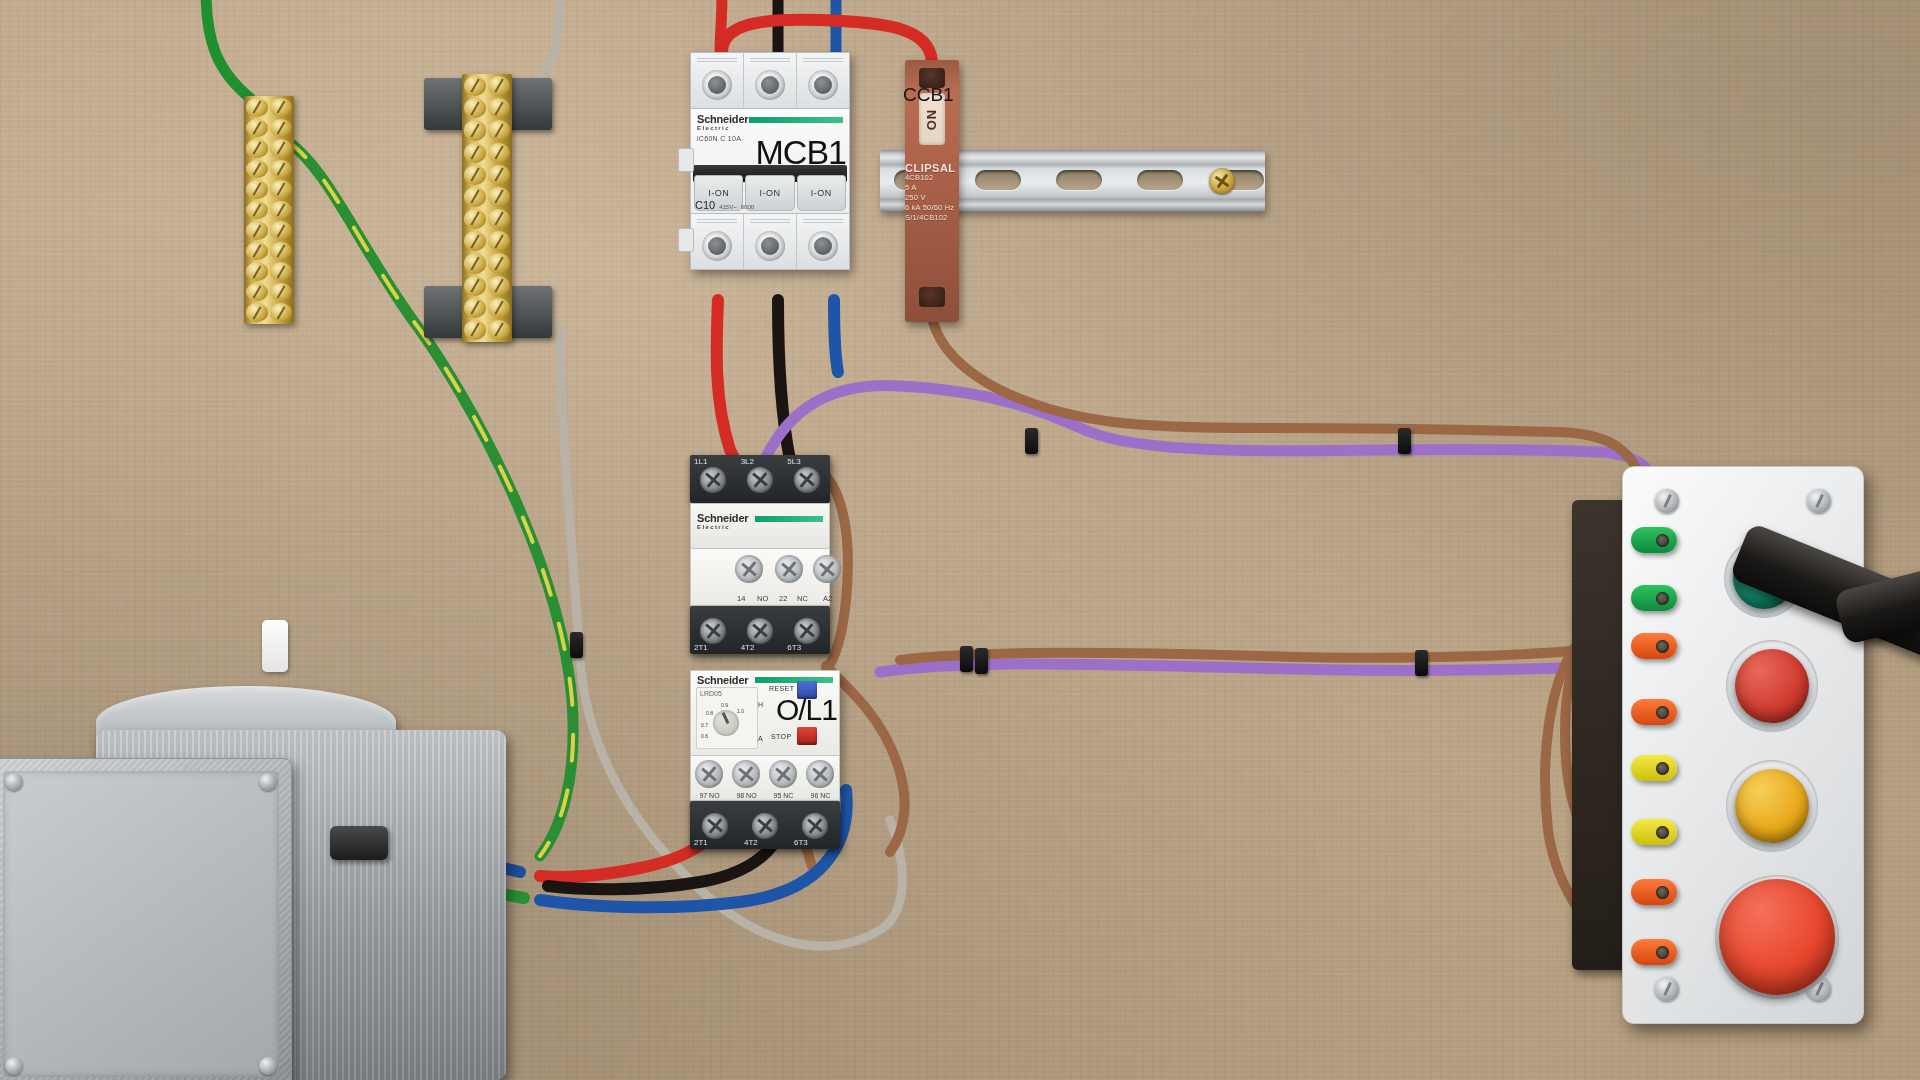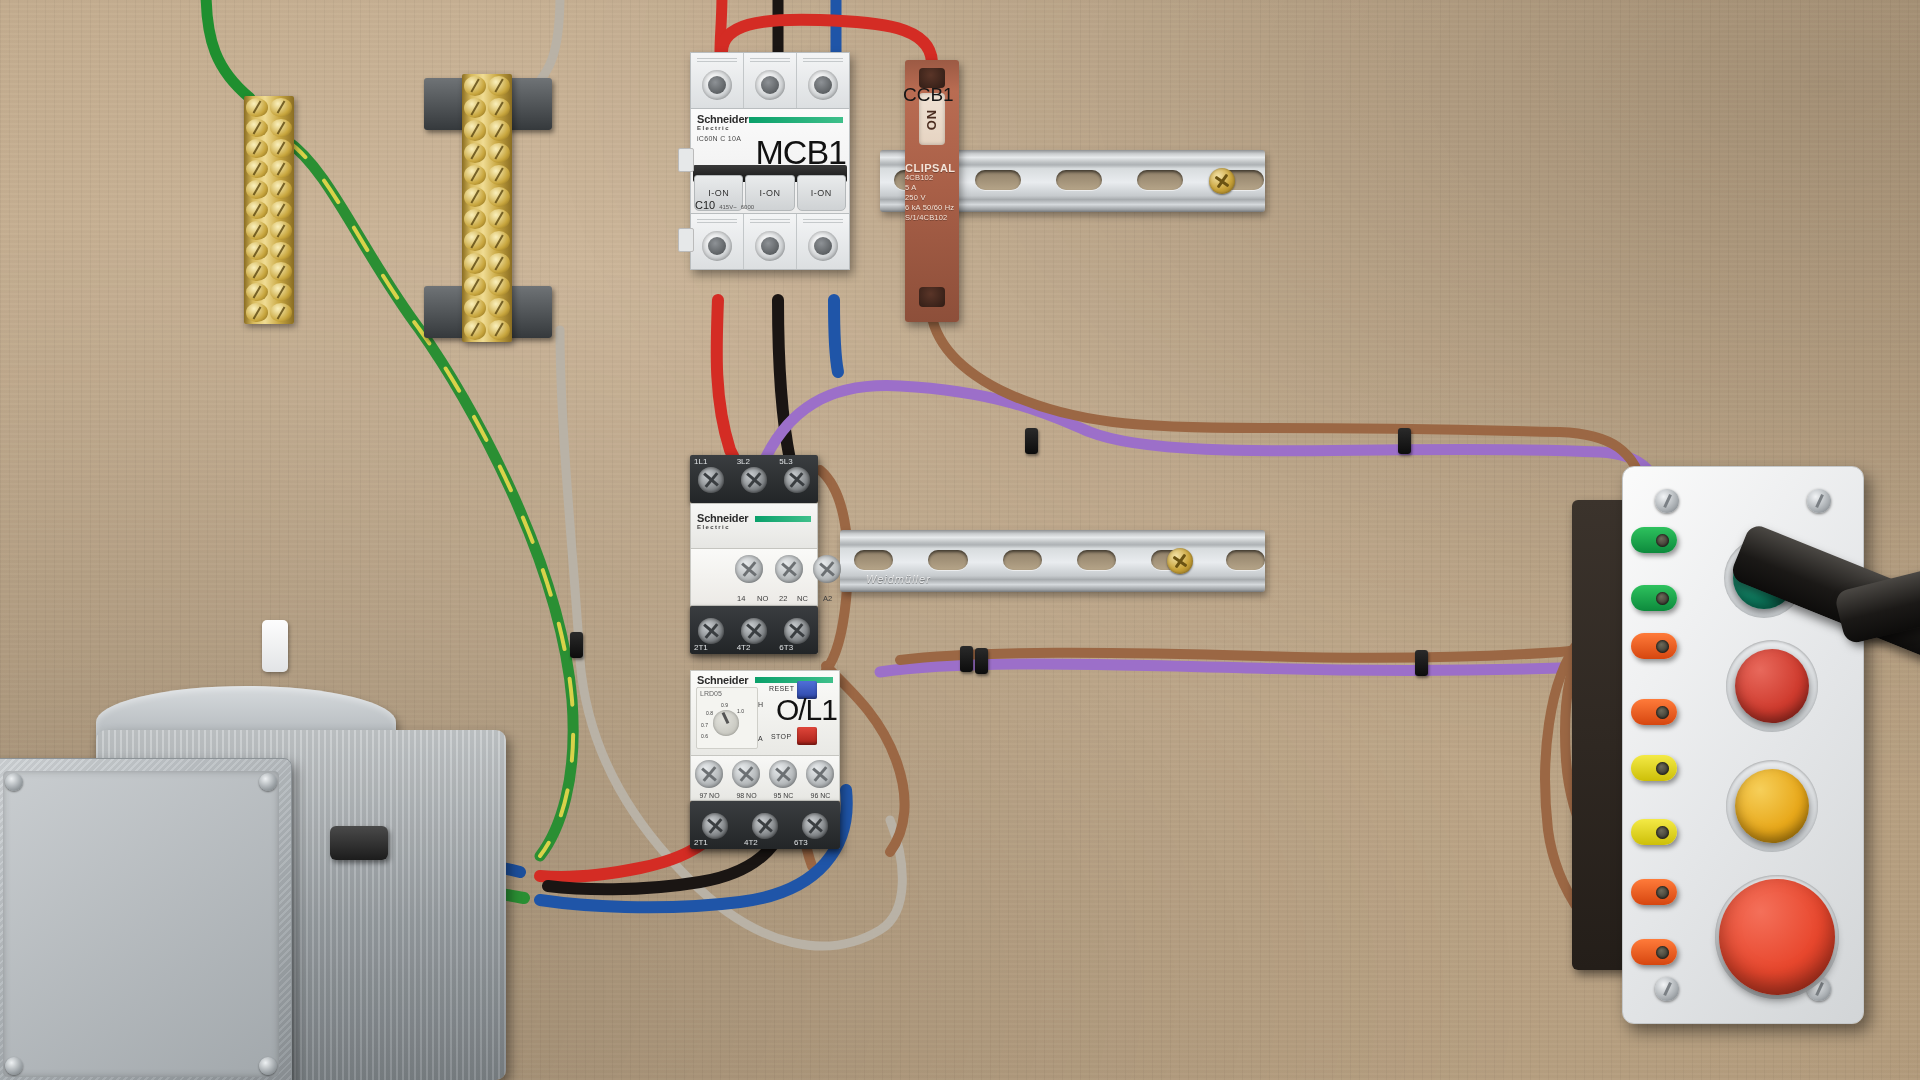--- a/index.html
+++ b/index.html
@@ -91,21 +91,21 @@
     background:radial-gradient(circle at 45% 35%,#5a3528,#2e1b14);}
   .ccb .toggle{width:26px;height:52px;margin:4px auto;border-radius:4px;
     background:linear-gradient(180deg,#f0e2d4,#e6d4c2);box-shadow:inset 0 0 4px rgba(0,0,0,.25);
     display:flex;align-items:center;justify-content:center;}
   .ccb .toggle span{font-size:13px;color:#4b2d20;font-weight:700;transform:rotate(-90deg);letter-spacing:1px;}
   .ccb .txt{text-align:left;font-size:7.5px;line-height:10px;letter-spacing:.2px;
     text-shadow:0 1px 0 rgba(0,0,0,.3);}
   .ccb .brand{font-size:11px;font-weight:700;letter-spacing:.5px;}
 
   
-  .contactor{position:absolute;width:128px;}
+  .contactor{position:absolute;width:140px;}
   .ctblk{background:linear-gradient(180deg,#3a3d40,#222527);border-radius:2px;position:relative;height:48px;
     display:flex;box-shadow:0 2px 5px rgba(0,0,0,.4);}
   .ctblk .cell{flex:1;position:relative;}
   .ctscrew{position:absolute;left:50%;top:52%;transform:translate(-50%,-50%);
     width:26px;height:26px;border-radius:50%;
     background:radial-gradient(circle at 36% 32%,#c9cdd0,#83878a 60%,#4b4f52);
     box-shadow:inset 0 0 4px rgba(0,0,0,.6);}
   .ctscrew:before,.ctscrew:after{content:"";position:absolute;background:#3a3e41;}
   .ctscrew:before{left:50%;top:4px;width:3px;height:18px;margin-left:-1.5px;transform:rotate(40deg);}
   .ctscrew:after{top:50%;left:4px;height:3px;width:18px;margin-top:-1.5px;transform:rotate(40deg);}
@@ -271,32 +271,20 @@
     <div class="slots">
       <div class="slot"></div>
       <div class="slot"></div>
       <div class="slot"></div>
       <div class="slot"></div>
       <div class="slot"></div>
     </div>
     <div class="railscrew" style="right:30px;top:18px;"></div>
   </div>
 
-  <div class="dinrail" style="left:840px;top:530px;width:425px;">
-    <div class="slots">
-      <div class="slot"></div>
-      <div class="slot"></div>
-      <div class="slot"></div>
-      <div class="slot"></div>
-      <div class="slot"></div>
-      <div class="slot"></div>
-    </div>
-    <span class="railtext">Weidmüller</span>
-    <div class="railscrew" style="right:72px;top:18px;"></div>
-  </div>
 
   <div class="brassbar" style="left:244px;top:96px;width:50px;height:228px;">
     <div class="screws">
       <div class="srow">
           <div class="scr"></div>
           <div class="scr"></div>
         </div>
       <div class="srow">
           <div class="scr"></div>
           <div class="scr"></div>

